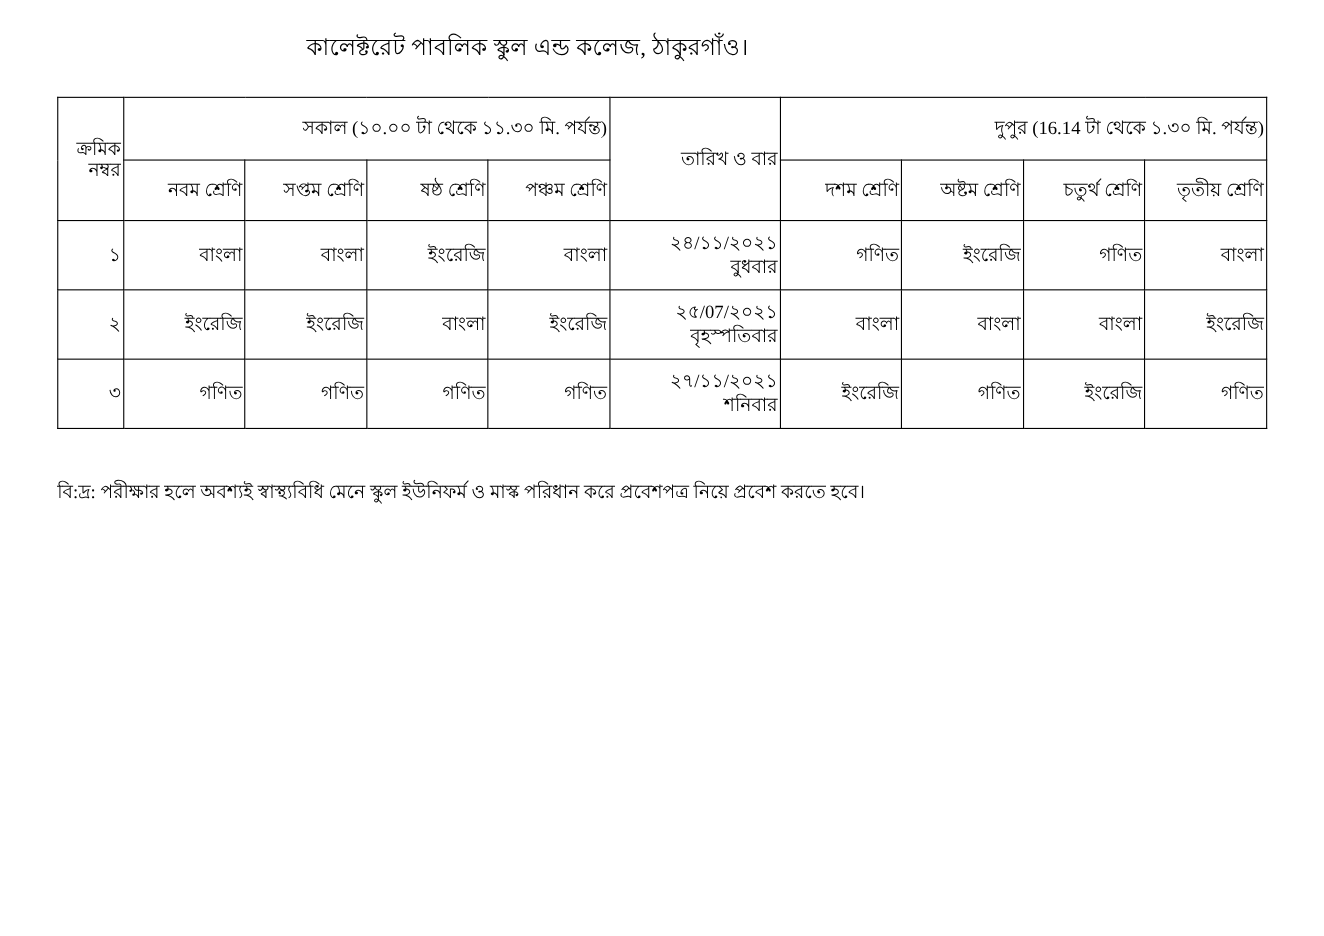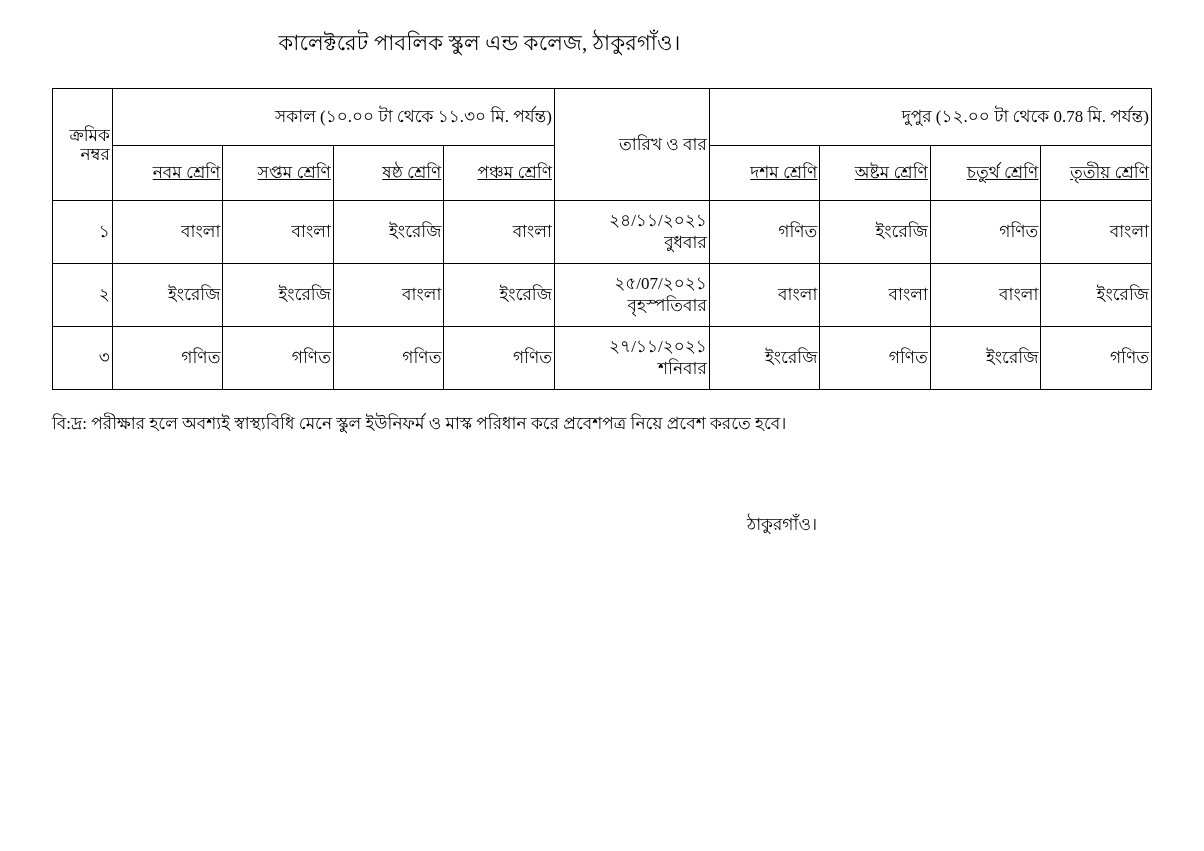--- a/index.html
+++ b/index.html
@@ -50,21 +50,20 @@
     font-size: 17px;
     padding: 4px 2px;
   }
   .grp-head {
     font-size: 18px;
     height: 48px;
   }
   .sub-head {
     height: 46px;
     font-size: 16.5px;
-    text-decoration: underline;
   }
   .serial-head {
     font-size: 15px;
     line-height: 19px;
   }
   .datetime-head {
     font-size: 17px;
   }
   .body-row td {
     height: 54px;
@@ -72,21 +71,21 @@
   }
   .date-cell {
     font-size: 16px;
     line-height: 22px;
     margin-left: 48px;
   }
   .col-serial { width: 58px; }
   .col-sub { width: 107px; }
   .col-date { width: 150px; }
   .note {
-    margin: 20px 0 0 52px;
+    margin: 44px 0 0 52px;
     font-size: 17px;
   }
   .signature {
     position: absolute;
     right: 142px;
     top: 512px;
     text-align: center;
     font-size: 17px;
     line-height: 26px;
   }
@@ -115,21 +114,21 @@
           <col class="col-sub">
       </colgroup>
       <thead>
         <tr>
           <td rowspan="2" class="serial-head">
             <div>ক্রমিক</div>
             <div>নম্বর</div>
           </td>
           <td colspan="4" class="grp-head">সকাল (১০.০০ টা থেকে ১১.৩০ মি. পর্যন্ত)</td>
           <td rowspan="2" class="datetime-head">তারিখ ও বার</td>
-          <td colspan="4" class="grp-head">দুপুর (১২.০০ টা থেকে 0.78 মি. পর্যন্ত)</td>
+          <td colspan="4" class="grp-head">দুপুর (16.14 টা থেকে ১.৩০ মি. পর্যন্ত)</td>
         </tr>
         <tr>
           <td class="sub-head">নবম শ্রেণি</td>
           <td class="sub-head">সপ্তম শ্রেণি</td>
           <td class="sub-head">ষষ্ঠ শ্রেণি</td>
           <td class="sub-head">পঞ্চম শ্রেণি</td>
           <td class="sub-head">দশম শ্রেণি</td>
           <td class="sub-head">অষ্টম শ্রেণি</td>
           <td class="sub-head">চতুর্থ শ্রেণি</td>
           <td class="sub-head">তৃতীয় শ্রেণি</td>
@@ -181,16 +180,15 @@
           <td>ইংরেজি</td>
           <td>গণিত</td>
         </tr>
       </tbody>
     </table>
   </div>
 
   <div class="note">বি:দ্র: পরীক্ষার হলে অবশ্যই স্বাস্থ্যবিধি মেনে স্কুল ইউনিফর্ম ও মাস্ক পরিধান করে প্রবেশপত্র  নিয়ে প্রবেশ করতে হবে।</div>
 
   <div class="signature">
-    <div>ঠাকুরগাঁও।</div>
   </div>
 
 </div>
 
 </body></html>

